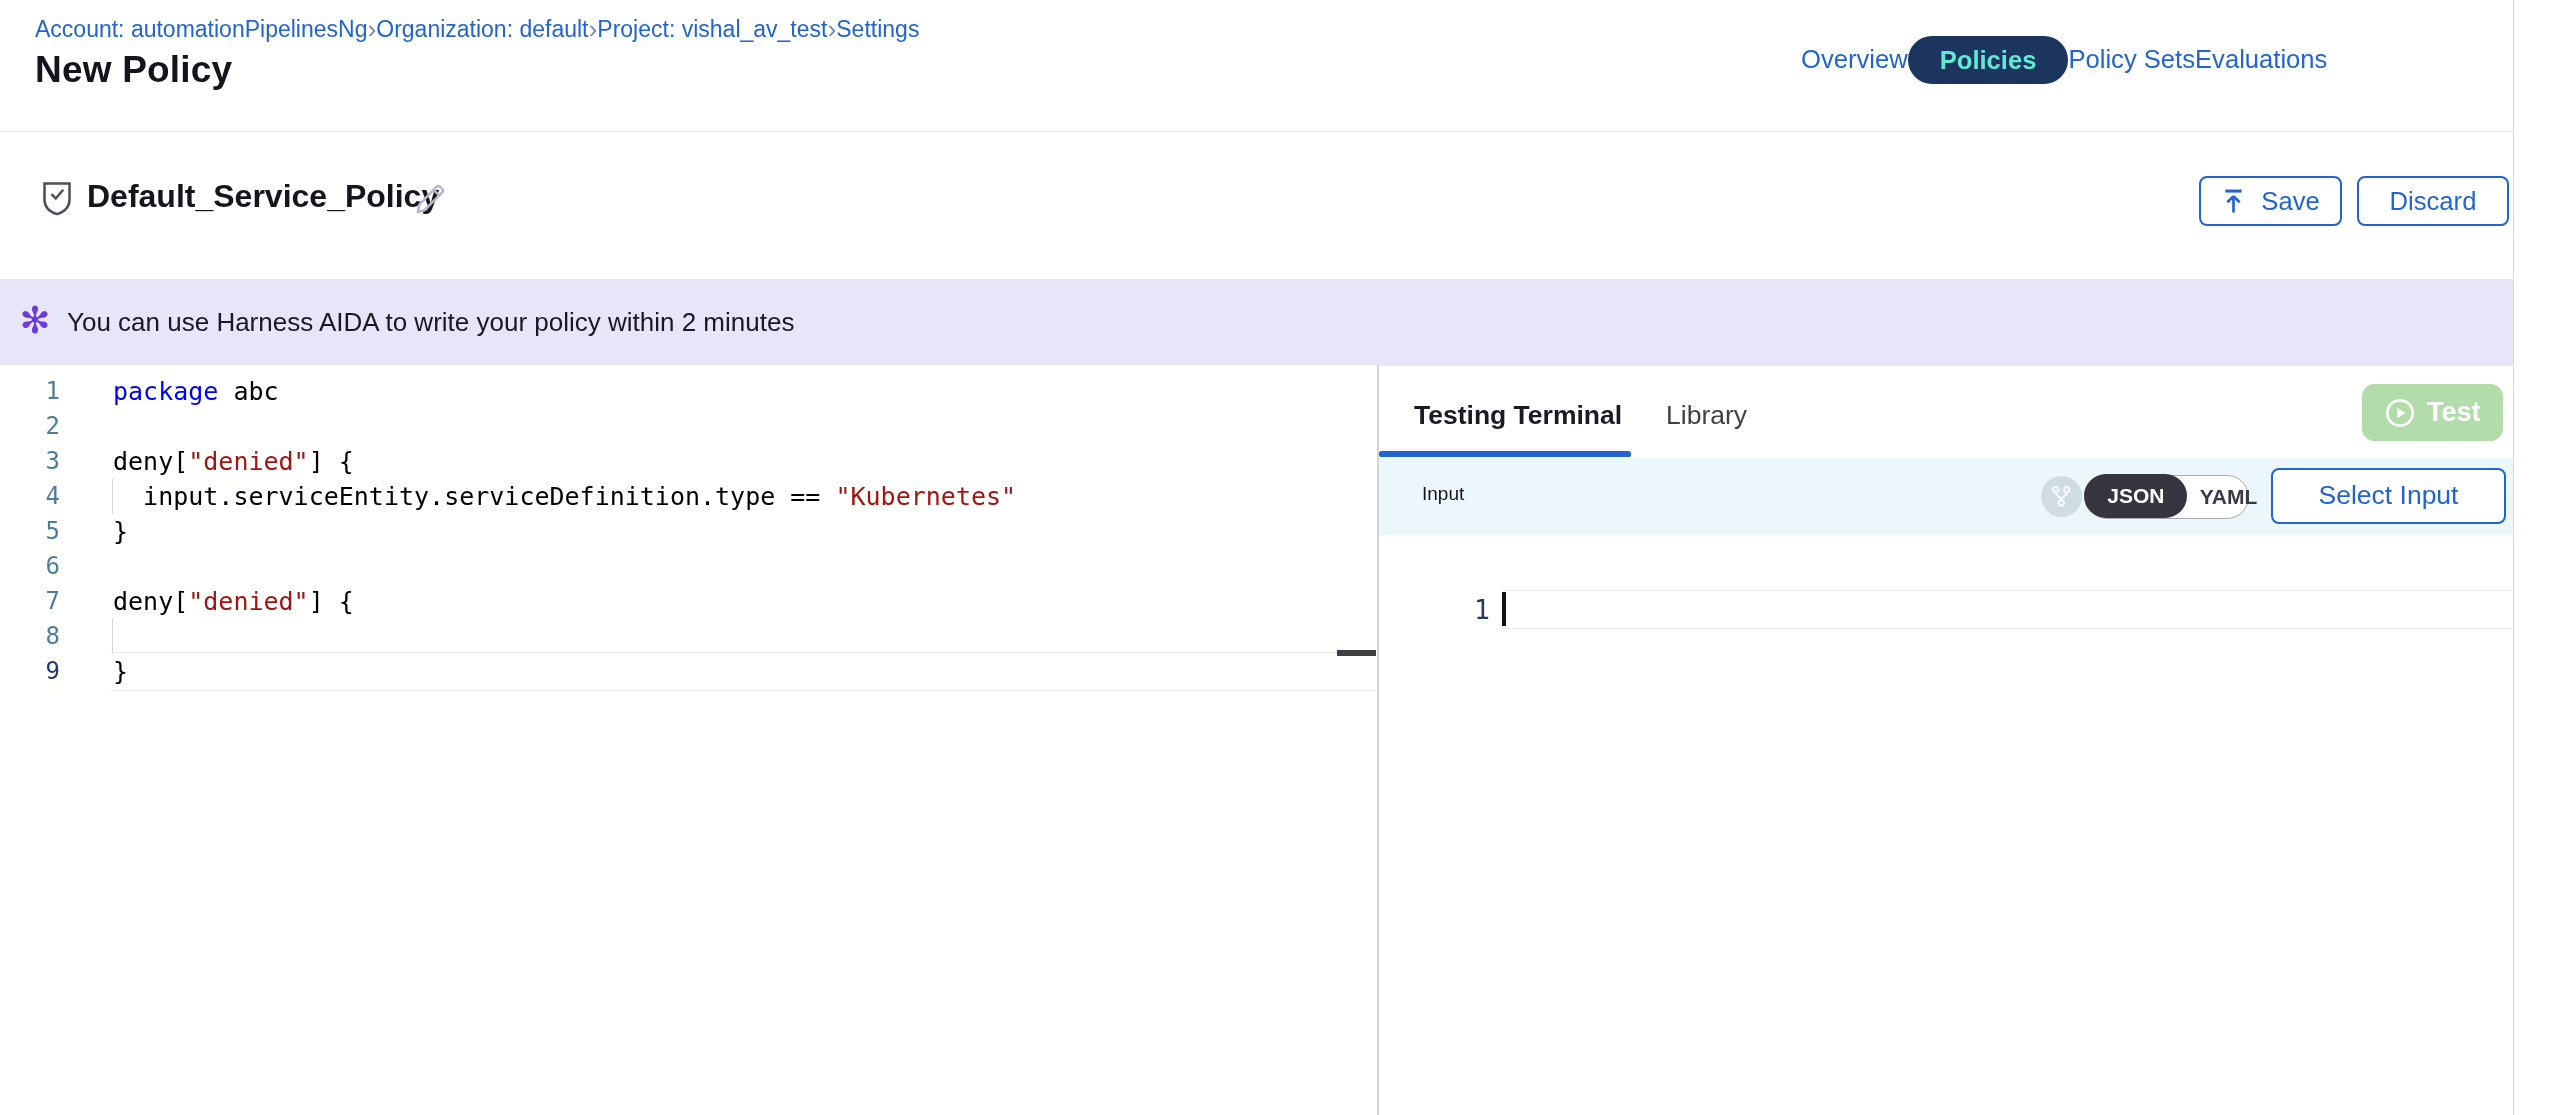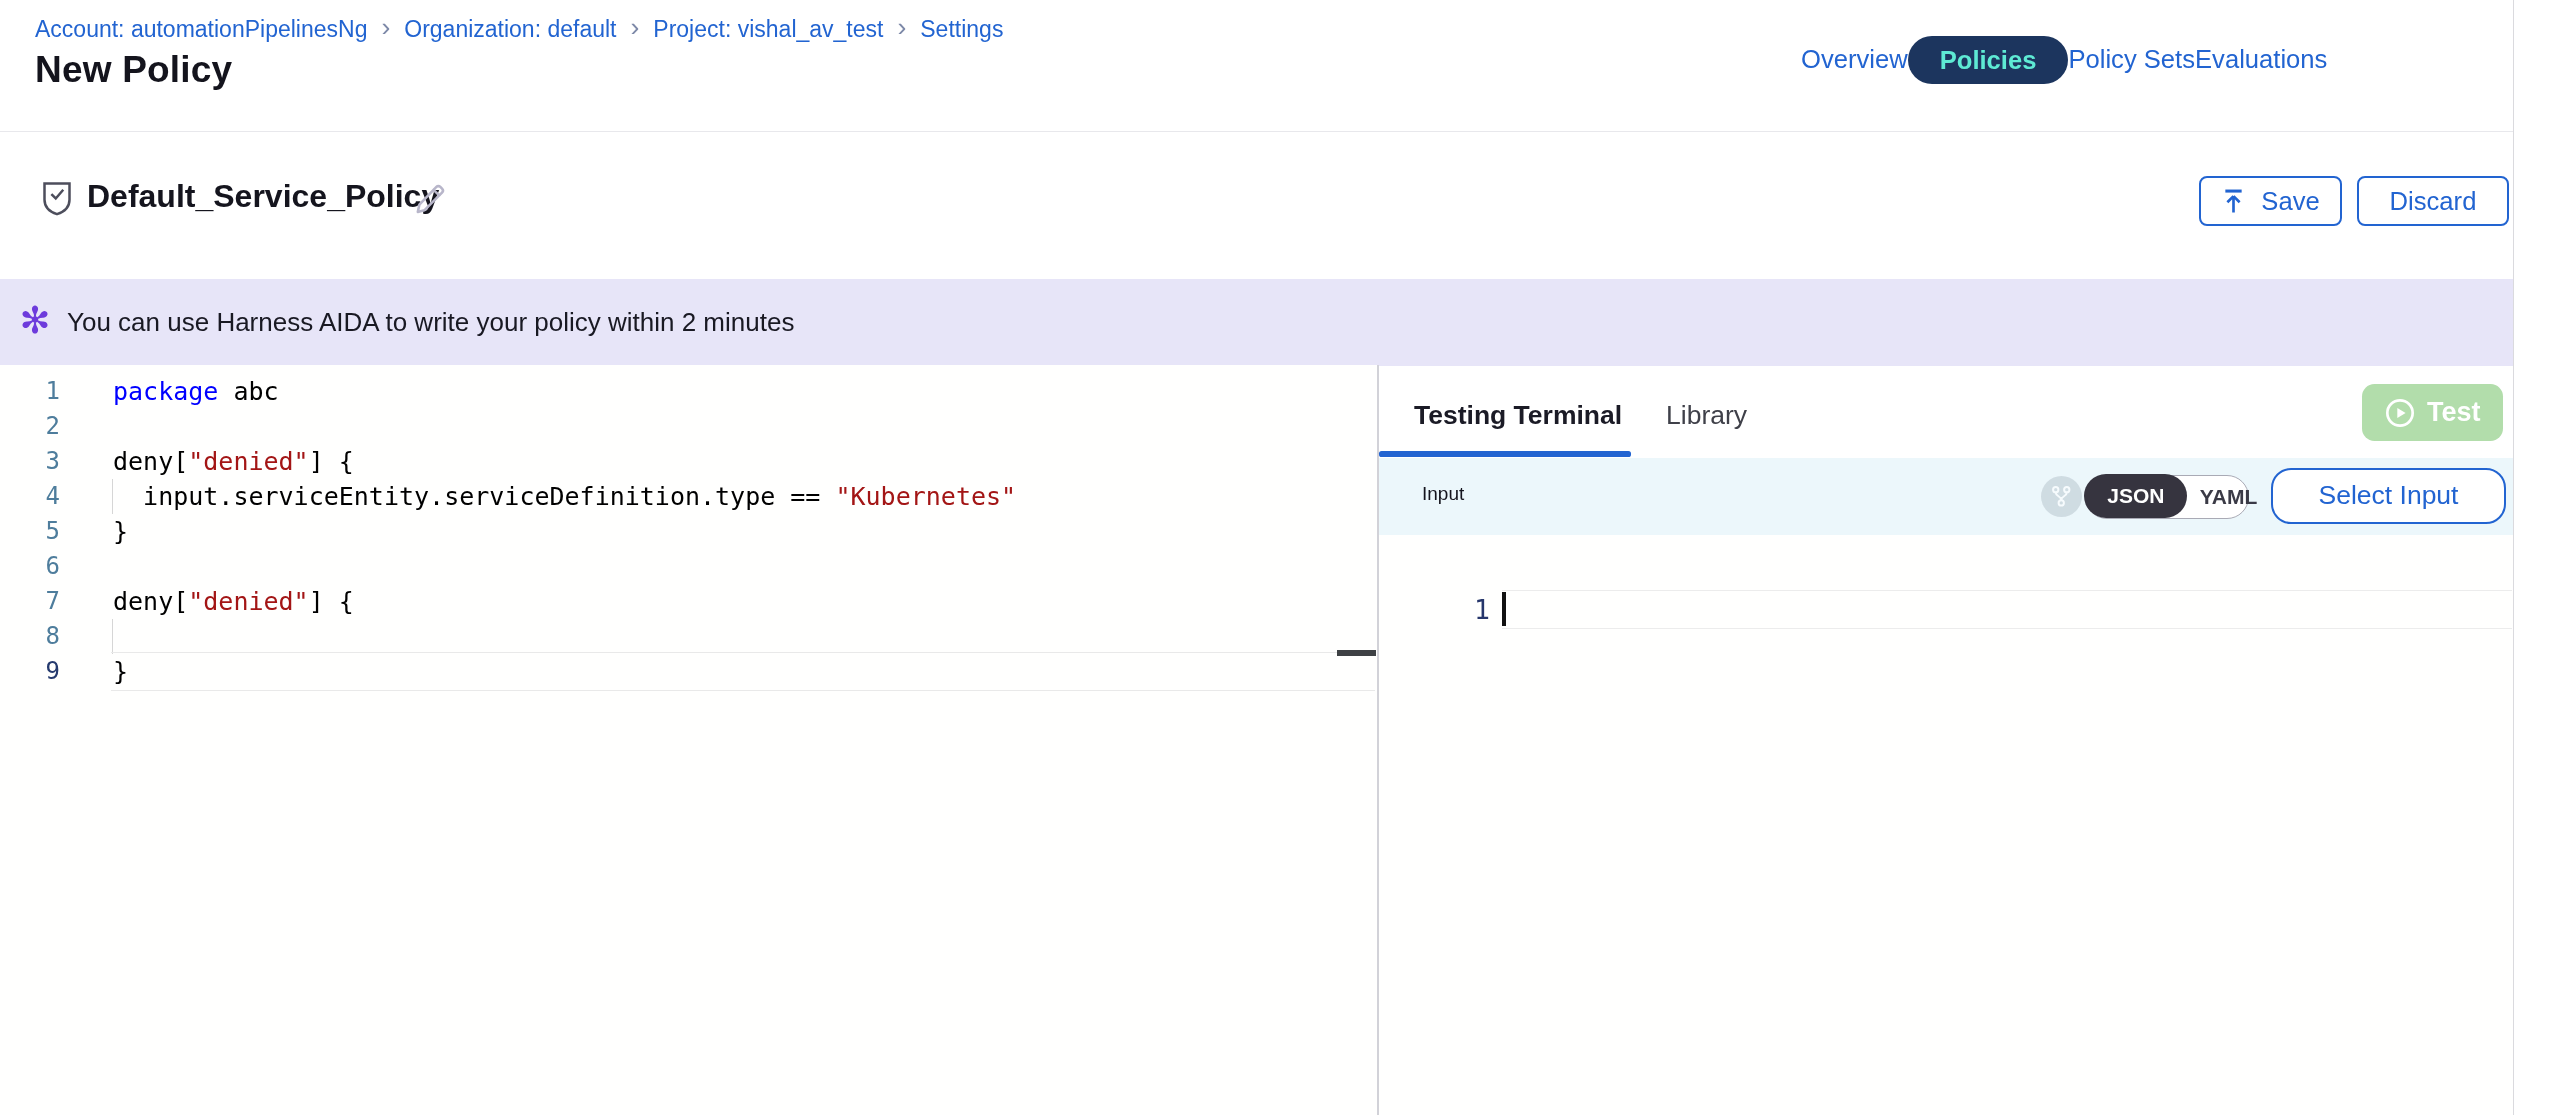--- a/index.html
+++ b/index.html
@@ -5,21 +5,21 @@
   * { margin:0; padding:0; box-sizing:border-box; }
   html,body { background:#ffffff; }
   body { font-family:"Liberation Sans", sans-serif; }
   .screen { position:relative; width:2576px; height:1116px; background:#fff; overflow:hidden; }
 
   
   .right-rail { position:absolute; left:2513px; top:0; width:63px; height:1116px; background:#fff; border-left:1.8px solid #dadade; }
 
   
   .header { position:absolute; left:0; top:0; width:2513px; height:132px; background:#fff; border-bottom:1.8px solid #e8e8ec; }
-  .breadcrumb { position:absolute; left:35px; top:16px; display:flex; align-items:flex-start; gap:14px; font-size:23px; }
+  .breadcrumb { position:absolute; left:35px; top:16px; display:flex; align-items:center; font-size:23px; }
   .breadcrumb a { color:#2264d1; text-decoration:none; cursor:pointer; }
   .crumb-sep { color:#7d89a8; font-size:26.5px; line-height:23px; }
   .page-title { position:absolute; left:35px; top:49px; font-size:37px; font-weight:bold; color:#14141d; letter-spacing:0.2px; }
   .nav-tabs { position:absolute; left:1801px; top:35px; height:49px; display:flex; align-items:center; font-size:25.6px; }
   .nav-tab { color:#2264d1; cursor:pointer; white-space:nowrap; }
   .nav-tab.pill { background:#1c355e; color:#5eead4; font-weight:bold; height:48px; line-height:48px; padding:0 32px; border-radius:24px; }
 
   
   .shield-icon { position:absolute; left:42px; top:180px; }
   .policy-name { position:absolute; left:87px; top:178px; font-size:32px; font-weight:bold; color:#15151e; }
@@ -69,21 +69,21 @@
   .input-header { position:absolute; left:1379px; top:458px; width:1134px; height:77px; background:#ecf7fb; }
   .input-title { position:absolute; left:35px; top:25px; font-size:19px; color:#15151e;margin-left:8px; }
   .branch-icon { position:absolute; left:662px; top:17.7px; width:41px; height:41px; border-radius:50%;
       background:#b9c6cf; opacity:0.55; display:flex; align-items:center; justify-content:center; }
   .fmt-toggle { position:absolute; left:706px; top:17px; width:164px; height:44px; background:#fff; border:1.8px solid #a9aab5;
       border-radius:22px; display:flex; align-items:center; }
   .fmt-opt { font-size:21px; font-weight:bold; cursor:pointer; }
   .fmt-opt.sel { background:#36343f; color:#fff; height:44px; line-height:44px; margin:-1.8px 0 0 -1.8px; padding:0 23px; border-radius:22px; }
   .fmt-opt.unsel { color:#3a3a46; padding:0 19.4px 0 12.4px; }
   .select-input-btn { left:892px; top:9.7px; width:235px; height:56px; position:absolute; display:flex; align-items:center;
-      justify-content:center; border:2.2px solid #2264d1; border-radius:20px; background:#fff; color:#2264d1; font-size:26.5px;
+      justify-content:center; border:2.2px solid #2264d1; border-radius:8px; background:#fff; color:#2264d1; font-size:26.5px;
       cursor:pointer; font-family:"Liberation Sans", sans-serif; }
 
   .copy-icon { position:absolute; left:2465px; top:547px; cursor:pointer; }
 
   .input-editor { position:absolute; left:1379px; top:535px; width:1134px; height:581px; background:#fffffe; }
   .input-curline { position:absolute; left:123px; top:55px; width:1010px; height:39px; background:#fffffe;
       border-top:1.8px solid #ececec; border-bottom:1.8px solid #ececec; }
   .input-lnnum { position:absolute; left:0; top:56px; width:111px; text-align:right; font-family:"DejaVu Sans Mono", monospace;
       font-size:26.5px; line-height:37px; color:#26366b; }
   .input-cursor { position:absolute; left:123px; top:57px; width:3.5px; height:34px; background:#111; }

